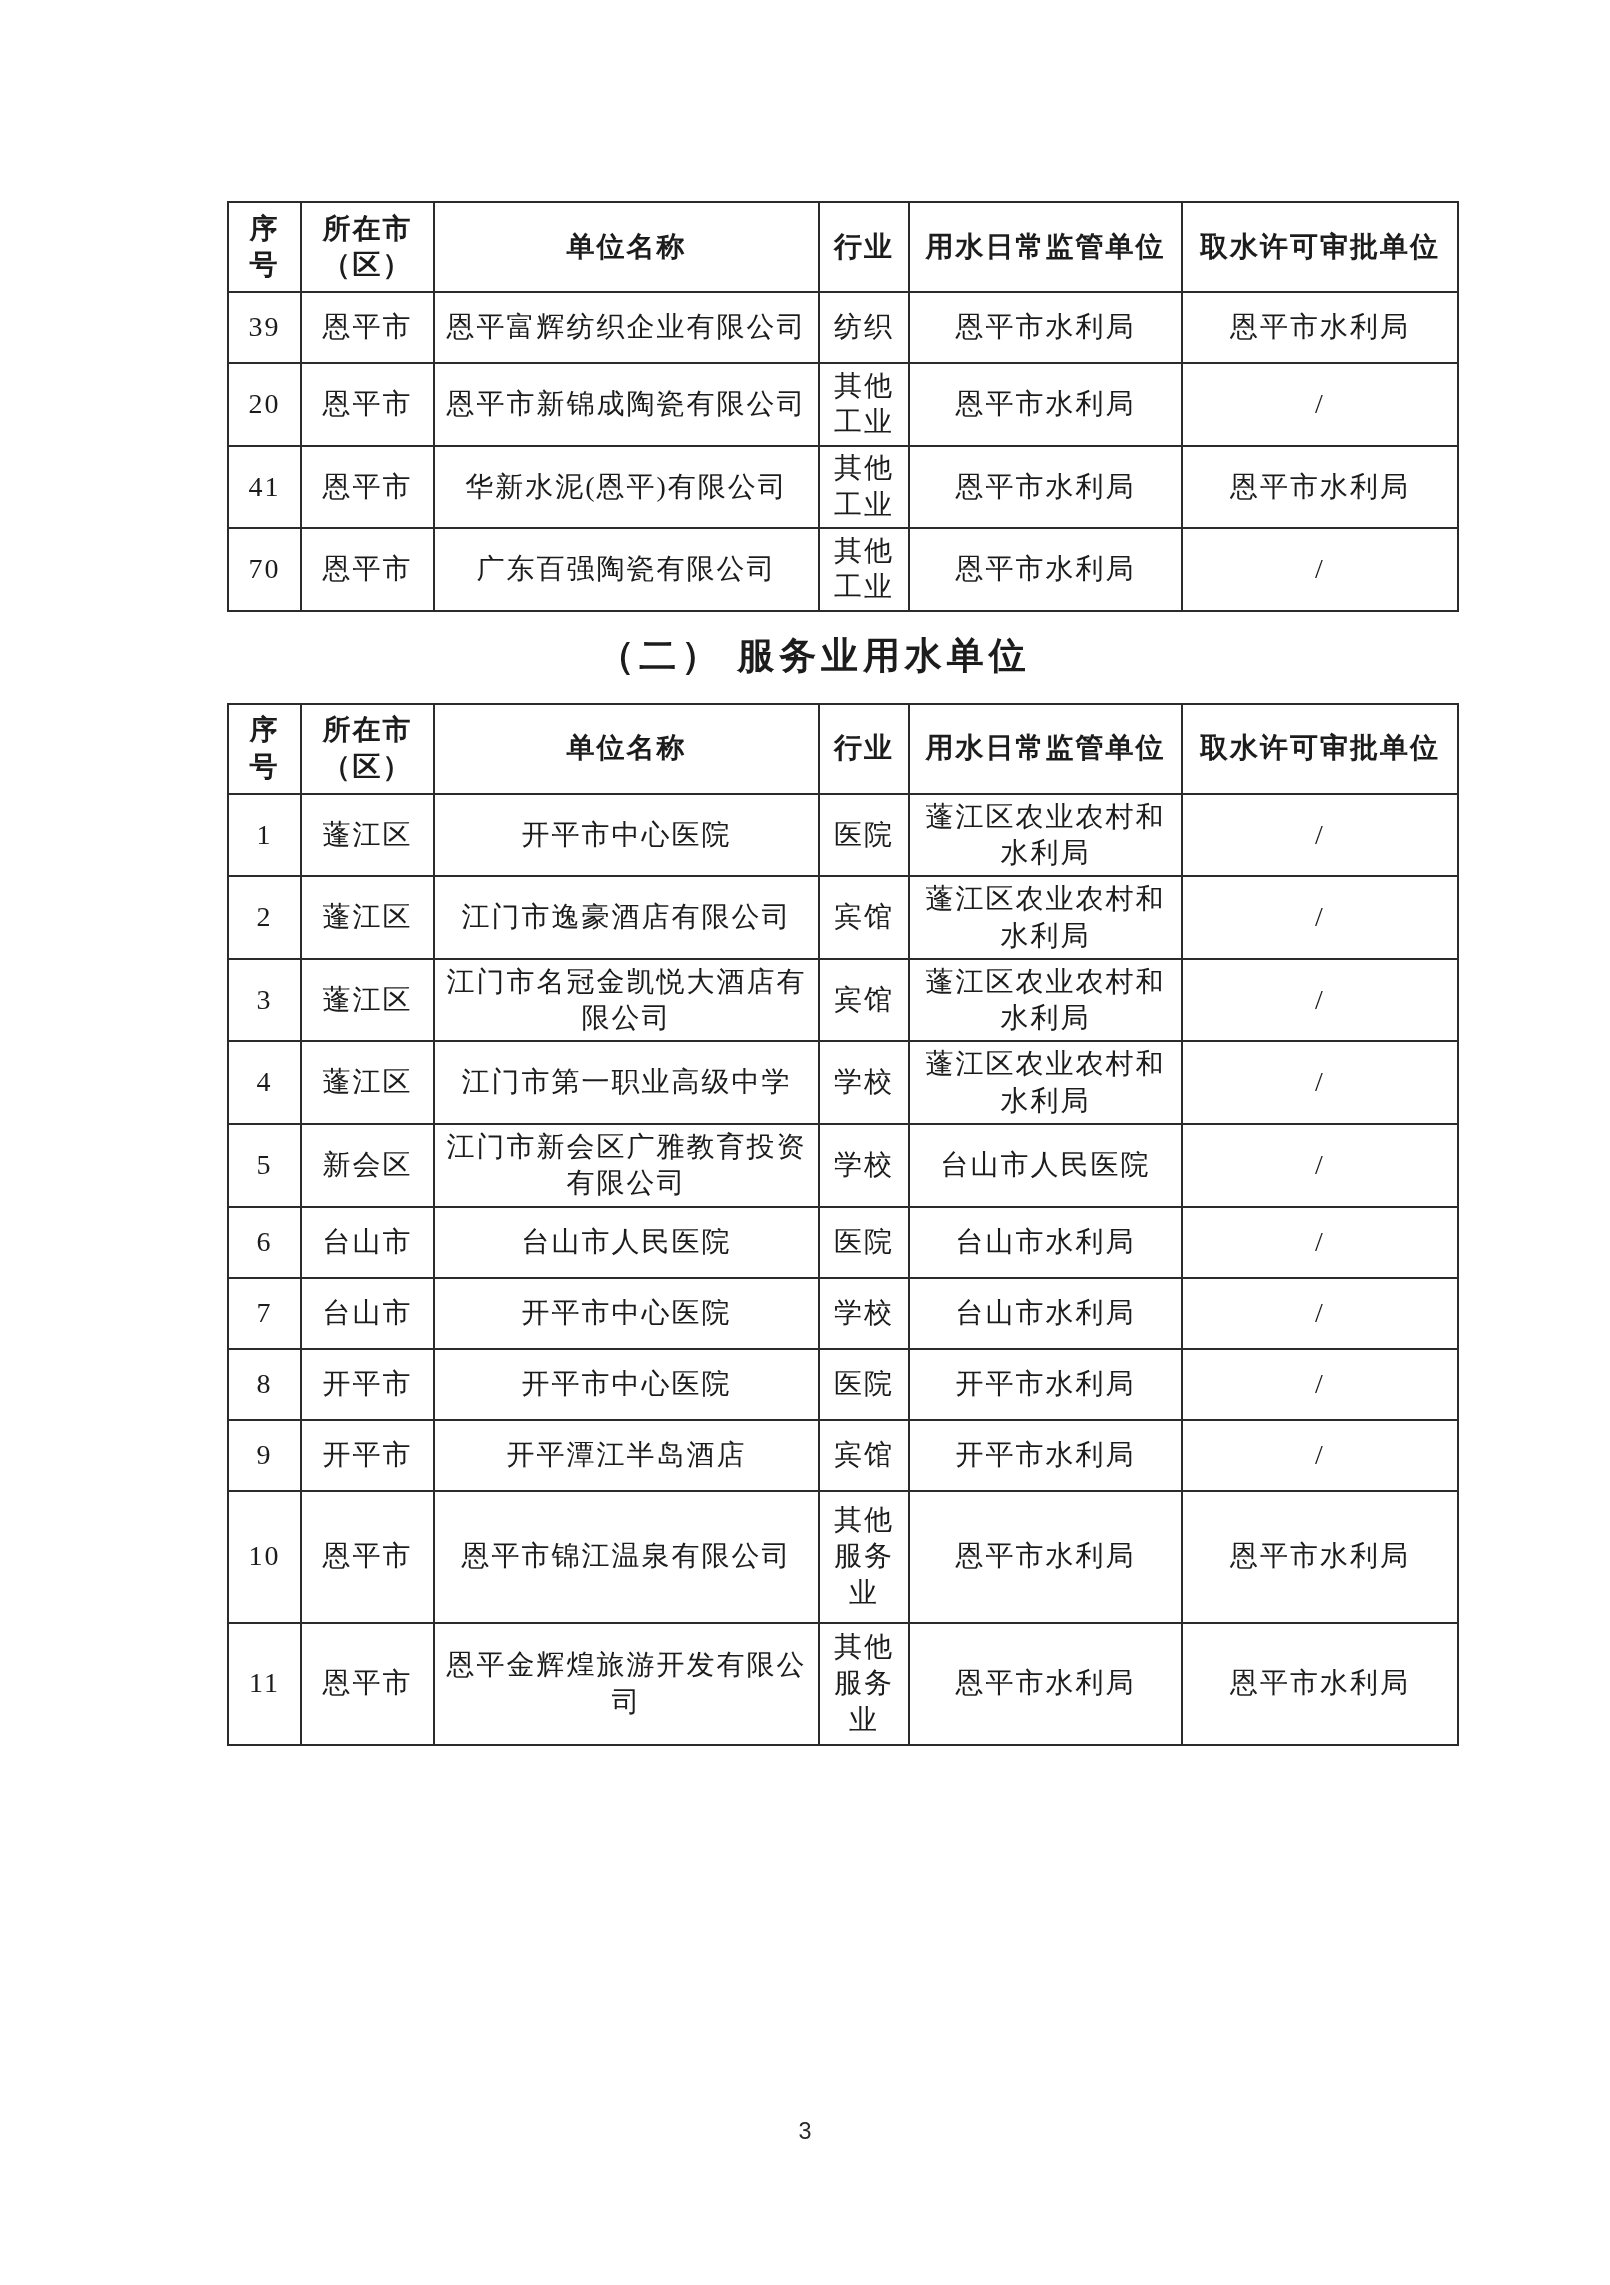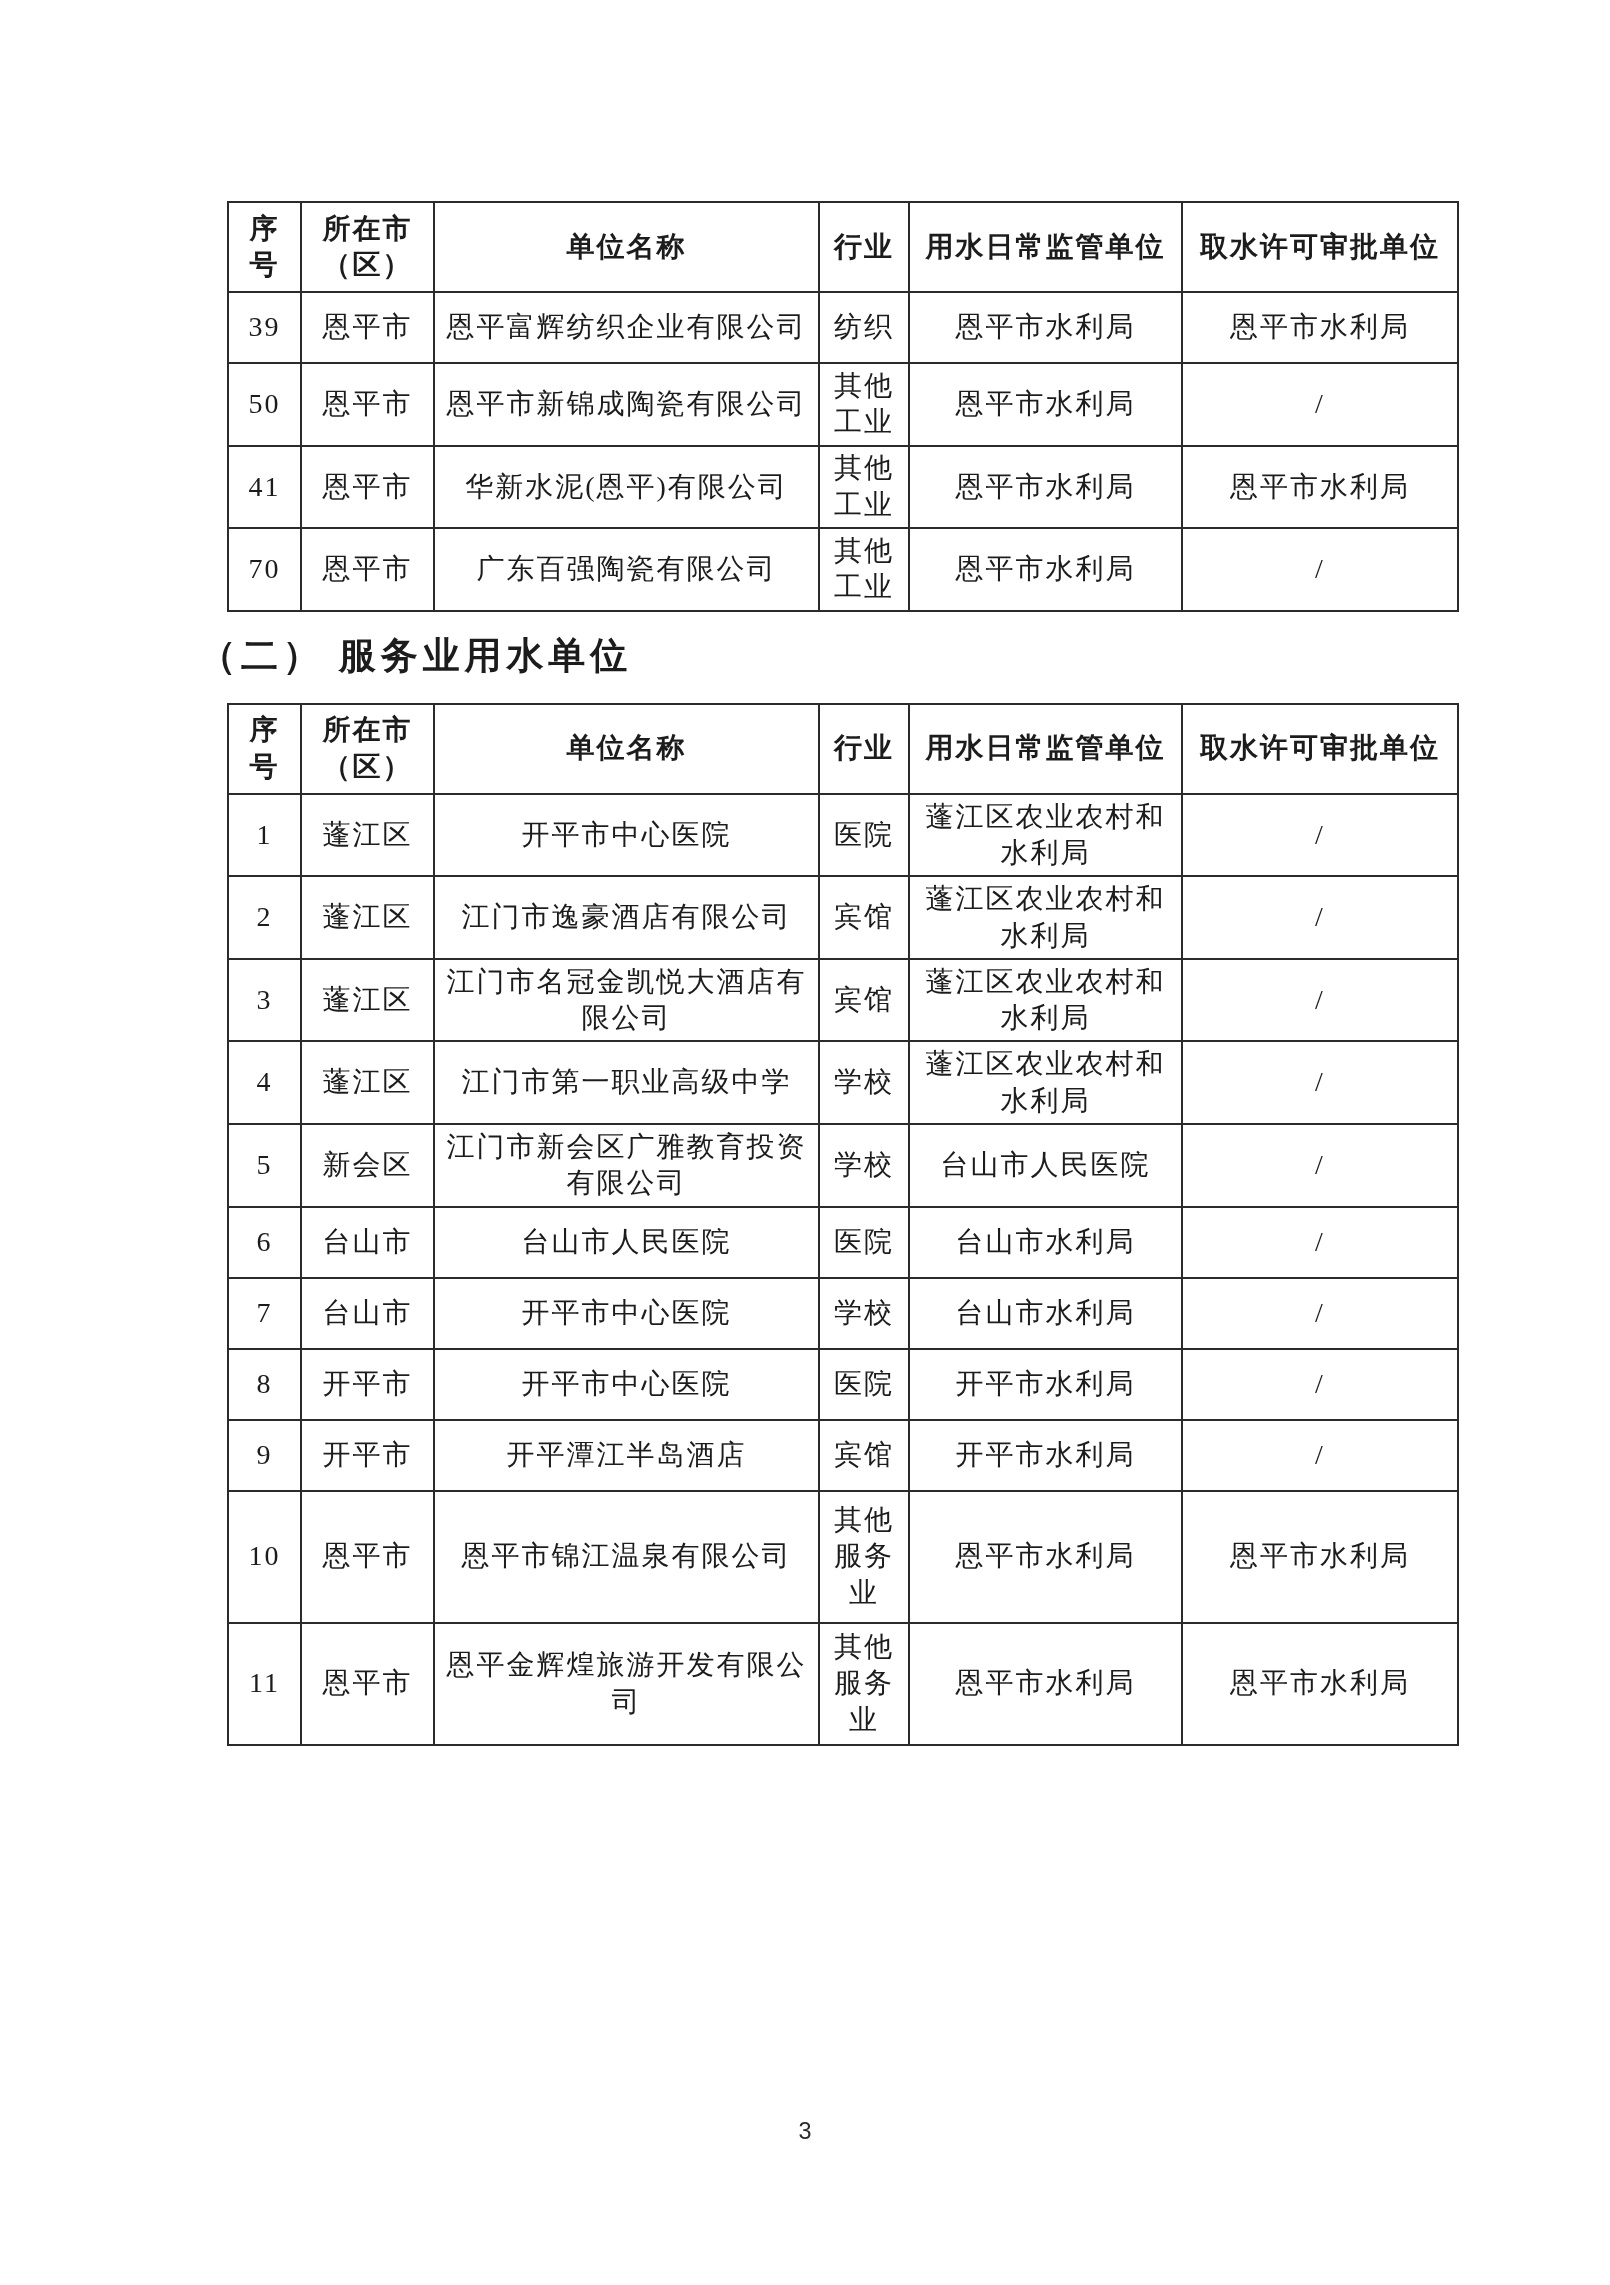--- a/index.html
+++ b/index.html
@@ -44,20 +44,21 @@
     font-family: "Liberation Sans", "DejaVu Sans", sans-serif;
     font-weight: bold;
     font-size: 28px;
   }
   tr.hdr   { height: 90px; }
   tr.h90   { height: 71px; }
   tr.h135  { height: 132px; }
   tr.h125  { height: 122px; }
   .section-title {
     margin: 19.5px 0 21.5px 0;
+    text-align: center;
     font-size: 37px;
     font-weight: bold;
     letter-spacing: 4.9px;
     font-family: "Liberation Serif", "DejaVu Serif", serif;
   }
   .page-number {
     position: absolute;
     top: 2118px;
     left: 0;
     width: 100%;
@@ -93,21 +94,21 @@
       </tr>
       <tr class="h90">
         <td>39</td>
         <td>恩平市</td>
         <td>恩平富辉纺织企业有限公司</td>
         <td>纺织</td>
         <td>恩平市水利局</td>
         <td>恩平市水利局</td>
       </tr>
       <tr class="h90">
-        <td>50</td>
+        <td>20</td>
         <td>恩平市</td>
         <td>恩平市新锦成陶瓷有限公司</td>
         <td>其他
 工业</td>
         <td>恩平市水利局</td>
         <td>/</td>
       </tr>
       <tr class="h90">
         <td>41</td>
         <td>恩平市</td>

